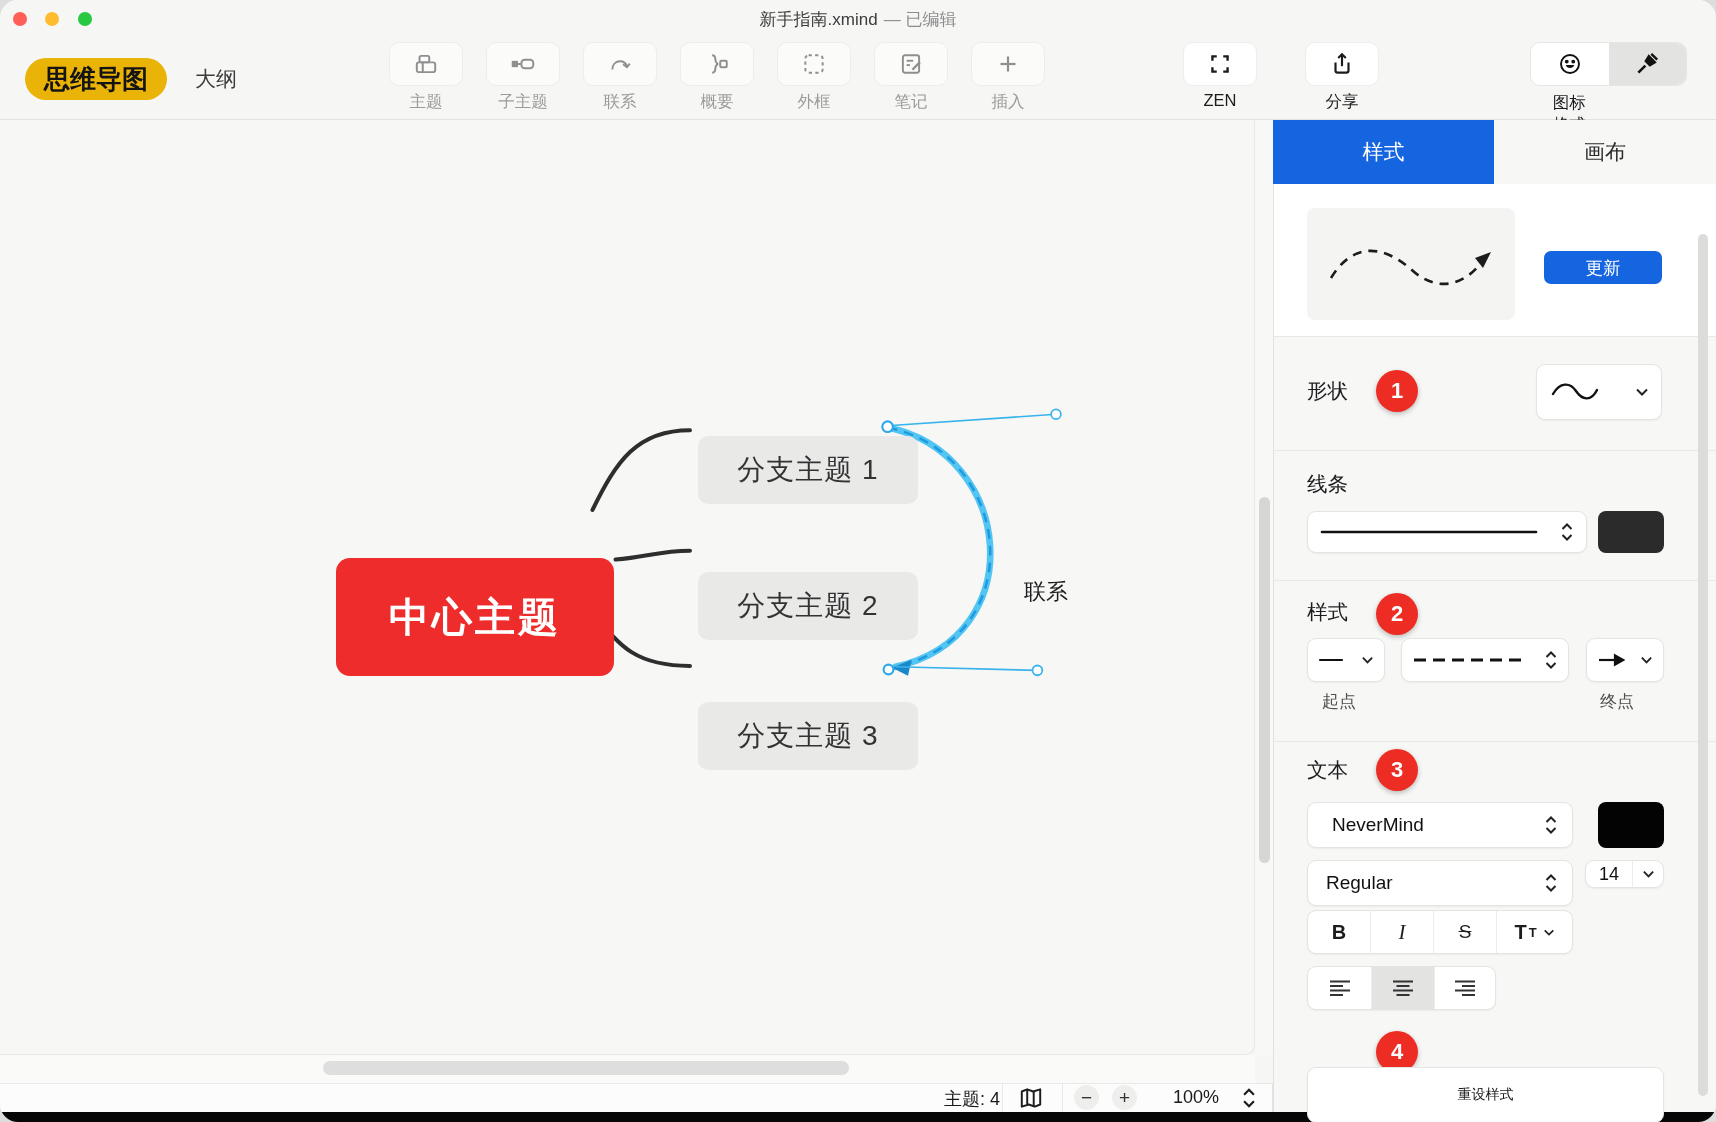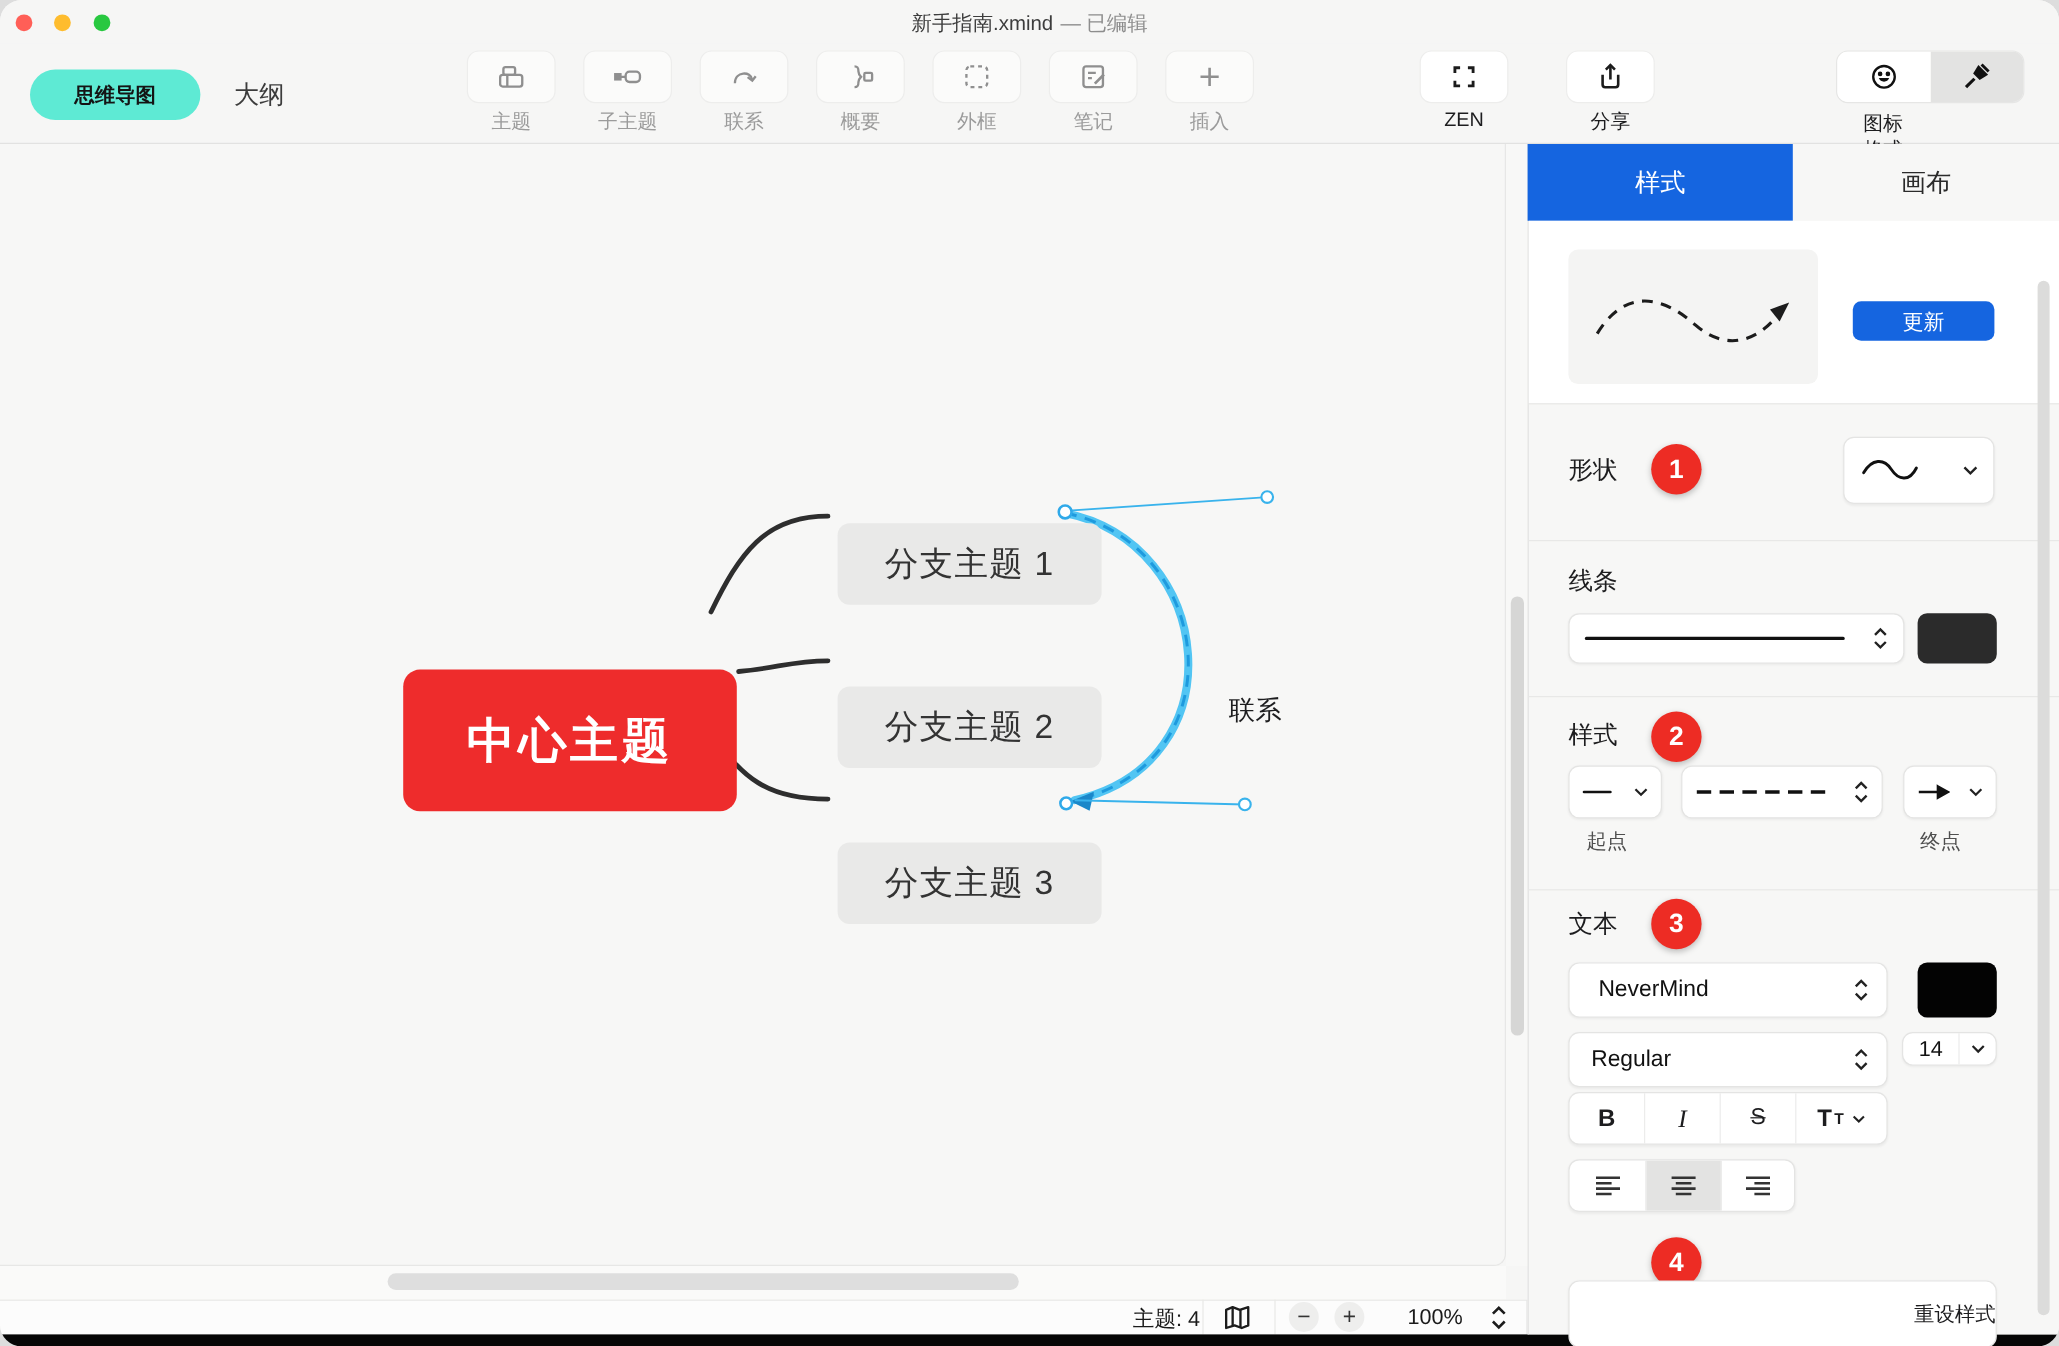--- a/index.html
+++ b/index.html
@@ -7,21 +7,21 @@
        font-family:"Liberation Sans","DejaVu Sans",sans-serif;background:#f6f6f5;
        -webkit-font-smoothing:antialiased;color:#1d1d1f;border-radius:18px;}
   .abs{position:absolute;}
   .ctr{display:flex;align-items:center;justify-content:center;}
   
   .titlebar{left:0;top:0;width:1716px;height:36px;background:#f6f6f5;}
   .light{width:14px;height:14px;border-radius:50%;top:12px;}
   .wintitle{left:0;top:8px;width:1716px;text-align:center;font-size:17px;color:#3d3d3d;font-weight:500;}
   .wintitle .dim{color:#8d8d8d;font-weight:400;margin-left:6px;}
   .toolbar{left:0;top:36px;width:1716px;height:84px;background:#f6f6f5;border-bottom:1px solid #e2e2e1;box-sizing:border-box;}
-  .viewpill{left:25px;top:58px;width:142px;height:42px;background:#5eead4;border-radius:21px;font-size:17px;font-weight:700;color:#141414;}
+  .viewpill{left:25px;top:58px;width:142px;height:42px;background:#eab308;border-radius:21px;font-size:26px;font-weight:700;color:#141414;}
   .outlinelbl{left:186px;top:58px;width:60px;height:42px;font-size:21px;color:#3c3c3c;}
   .tool{top:42px;width:74px;text-align:center;}
   .tool .tbox{width:74px;height:44px;background:#fbfbfa;border:1px solid #ededec;border-radius:10px;box-sizing:border-box;margin:0 auto;}
   .tool .tlabel{margin-top:5px;font-size:16.5px;color:#9b9b9b;}
   .tool .tlabel.dark{color:#1d1d1f;}
   .seg{left:1530px;top:42px;width:157px;height:44px;border:1px solid #e6e6e5;border-radius:10px;box-sizing:border-box;overflow:hidden;display:flex;}
   .seg .half{width:50%;height:100%;display:flex;align-items:center;justify-content:center;background:#fff;}
   .seg .half.sel{background:#e3e3e2;}
   .seglabels{left:1530px;top:92px;width:157px;display:flex;flex-direction:column;}
   .seglabels span{width:50%;text-align:center;font-size:16.5px;color:#1d1d1f;}
@@ -49,21 +49,21 @@
   .previewbox{left:1307px;top:208px;width:208px;height:112px;background:#f4f4f3;border-radius:8px;}
   .bluebtn{left:1544px;top:251px;width:118px;height:33px;background:#1565e0;border-radius:7px;color:#fff;font-size:17.5px;}
   .divider{left:1274px;width:442px;height:1px;background:#e8e8e7;}
   .seclabel{left:1307px;font-size:20.5px;color:#1d1d1f;font-weight:500;}
   .badge{left:1376px;width:42px;height:42px;border-radius:50%;background:#ed2c24;color:#fff;font-size:22px;font-weight:700;box-shadow:0 2px 5px rgba(0,0,0,.25);}
   .wctl{background:#fff;border:1px solid #e4e4e3;border-radius:9px;box-sizing:border-box;box-shadow:0 1px 2px rgba(0,0,0,.05);display:flex;align-items:center;}
   .swatch{border-radius:8px;}
   .sublabel{font-size:17px;color:#4f4f4f;}
   .cellsep{width:1px;align-self:stretch;background:#ececeb;}
   .ddtext{font-size:19px;color:#111;}
-  .resetbtn{left:1307px;top:1067px;width:357px;height:56px;font-size:17px;color:#1d1d1f;justify-content:flex-end;}
+  .resetbtn{left:1307px;top:1067px;width:357px;height:56px;font-size:14px;color:#1d1d1f;justify-content:center;}
   .pscroll{left:1698px;top:234px;width:10px;height:862px;background:#dcdcdb;border-radius:5px;}
   svg{display:block;}
 </style>
 </head>
 <body>
 
 <div id="app">
 
   <div class="abs titlebar">
     <div class="abs light" style="left:13px;background:#ff5f57;"></div>

